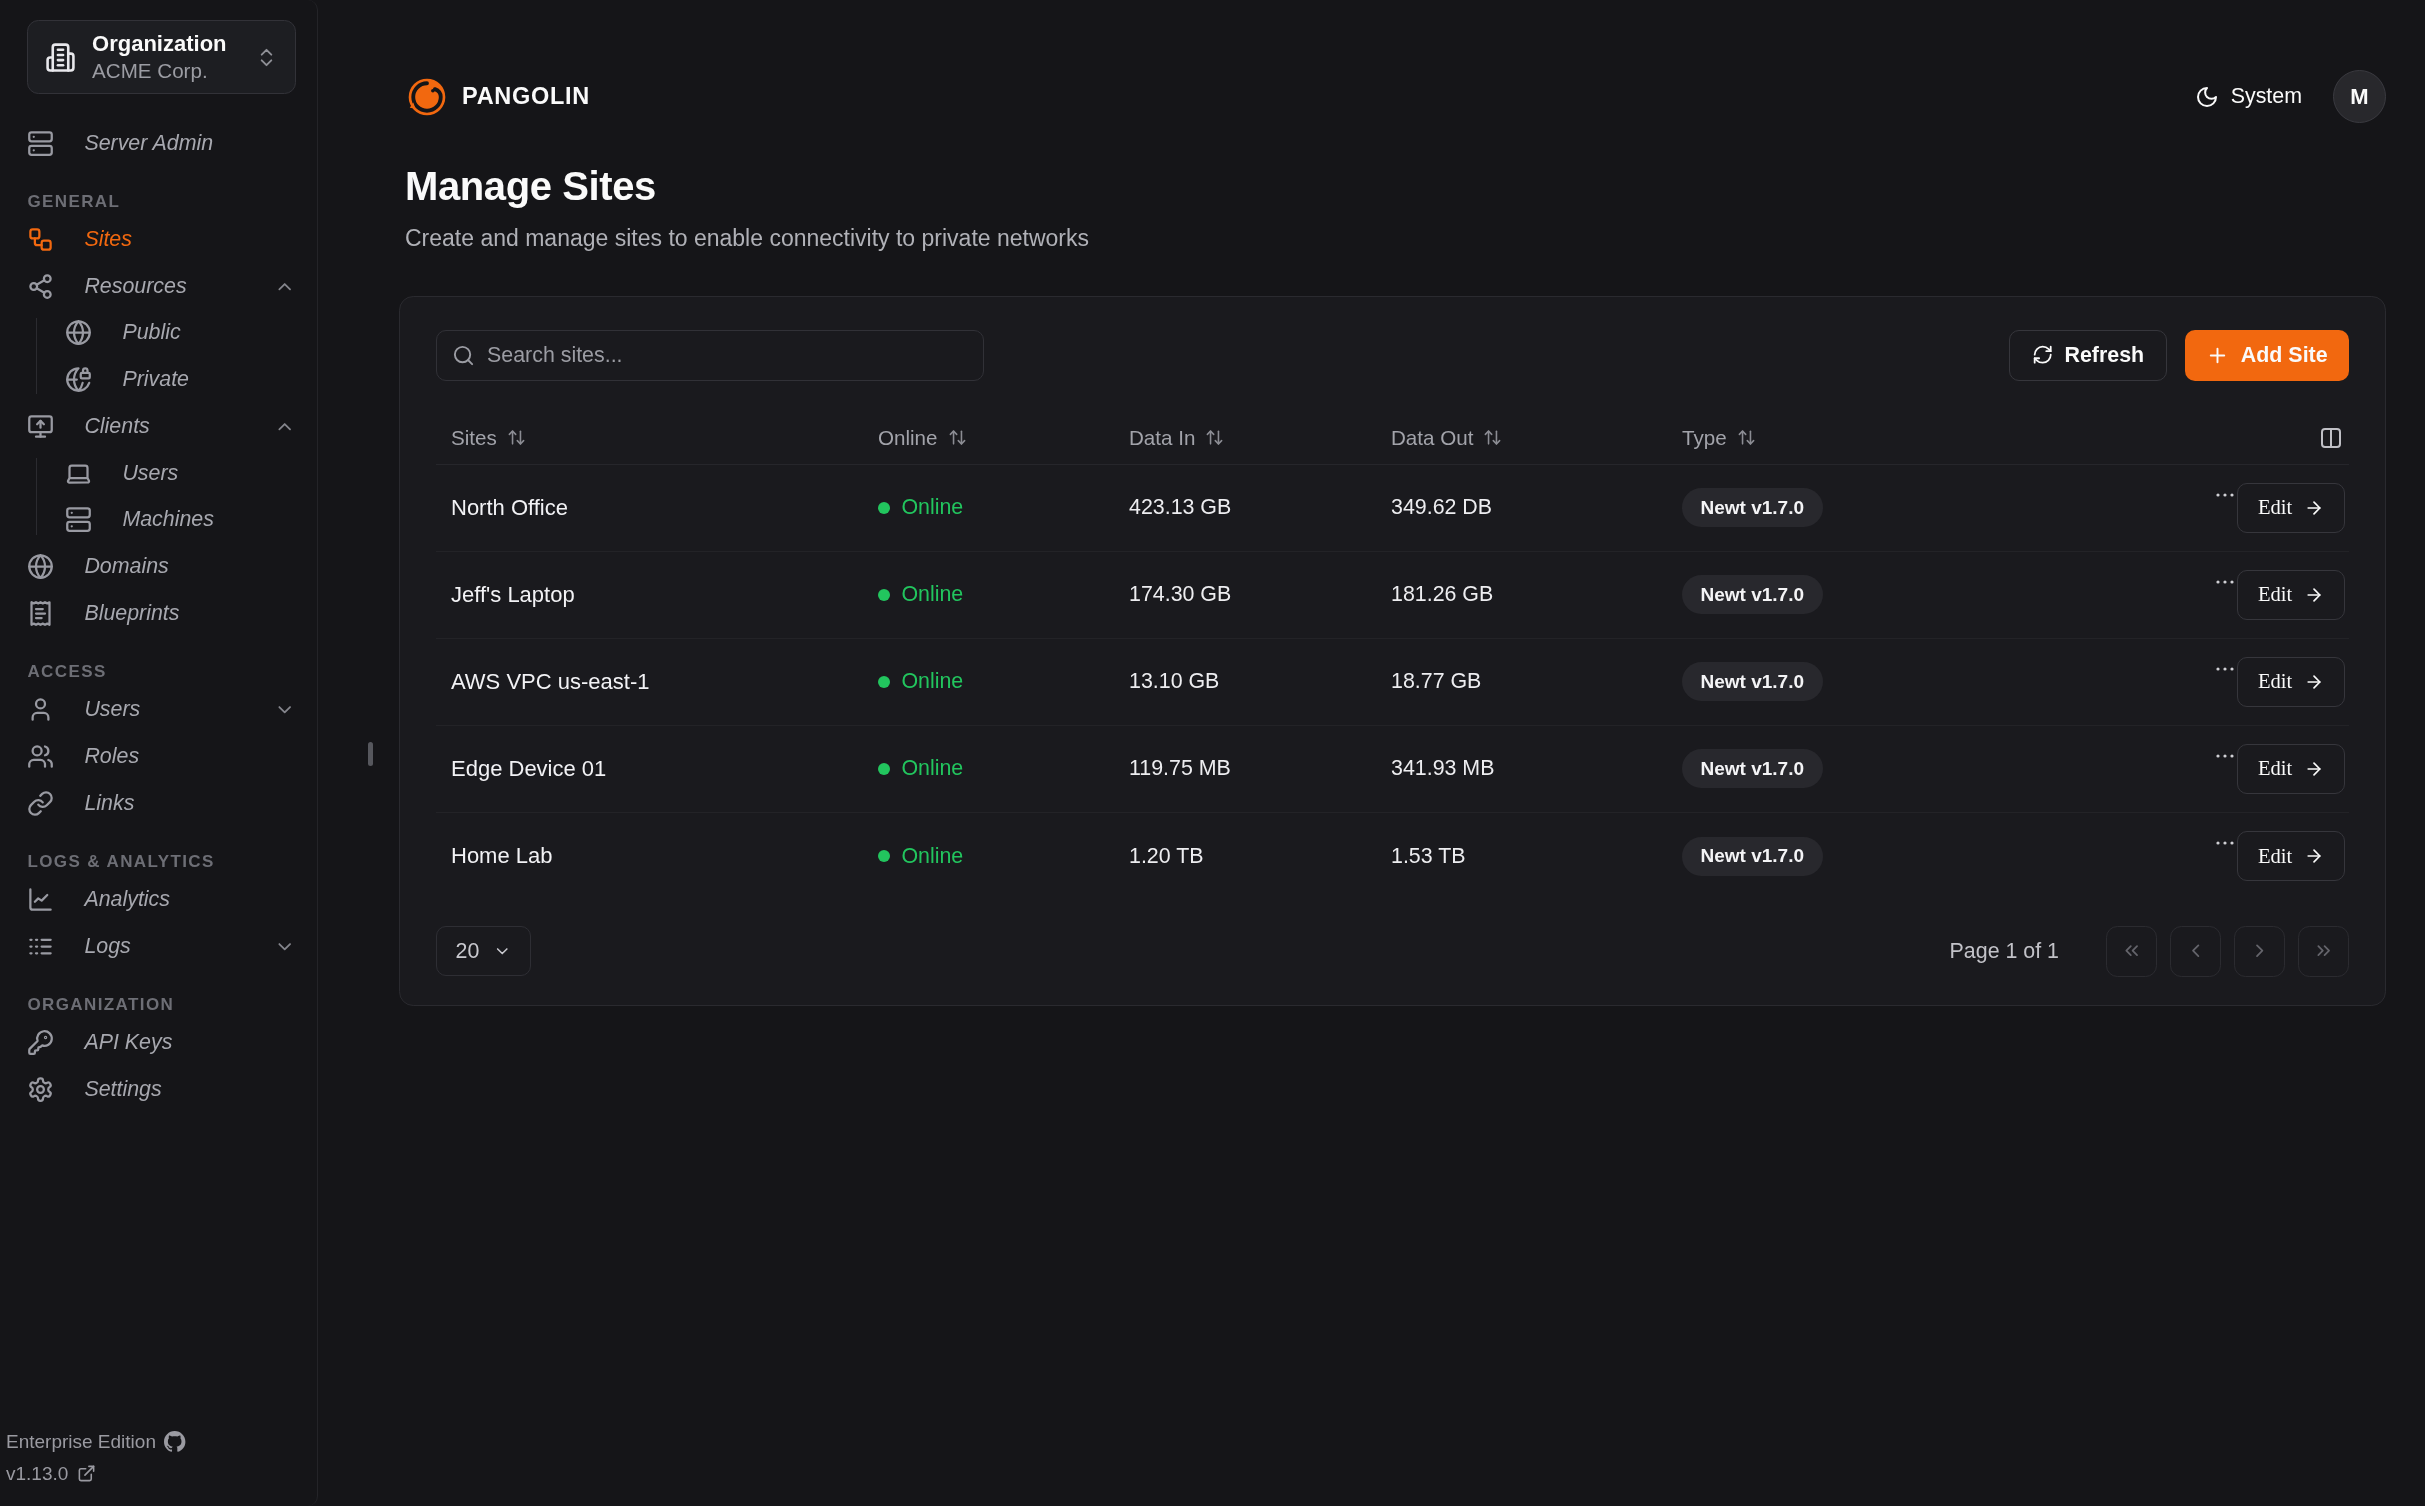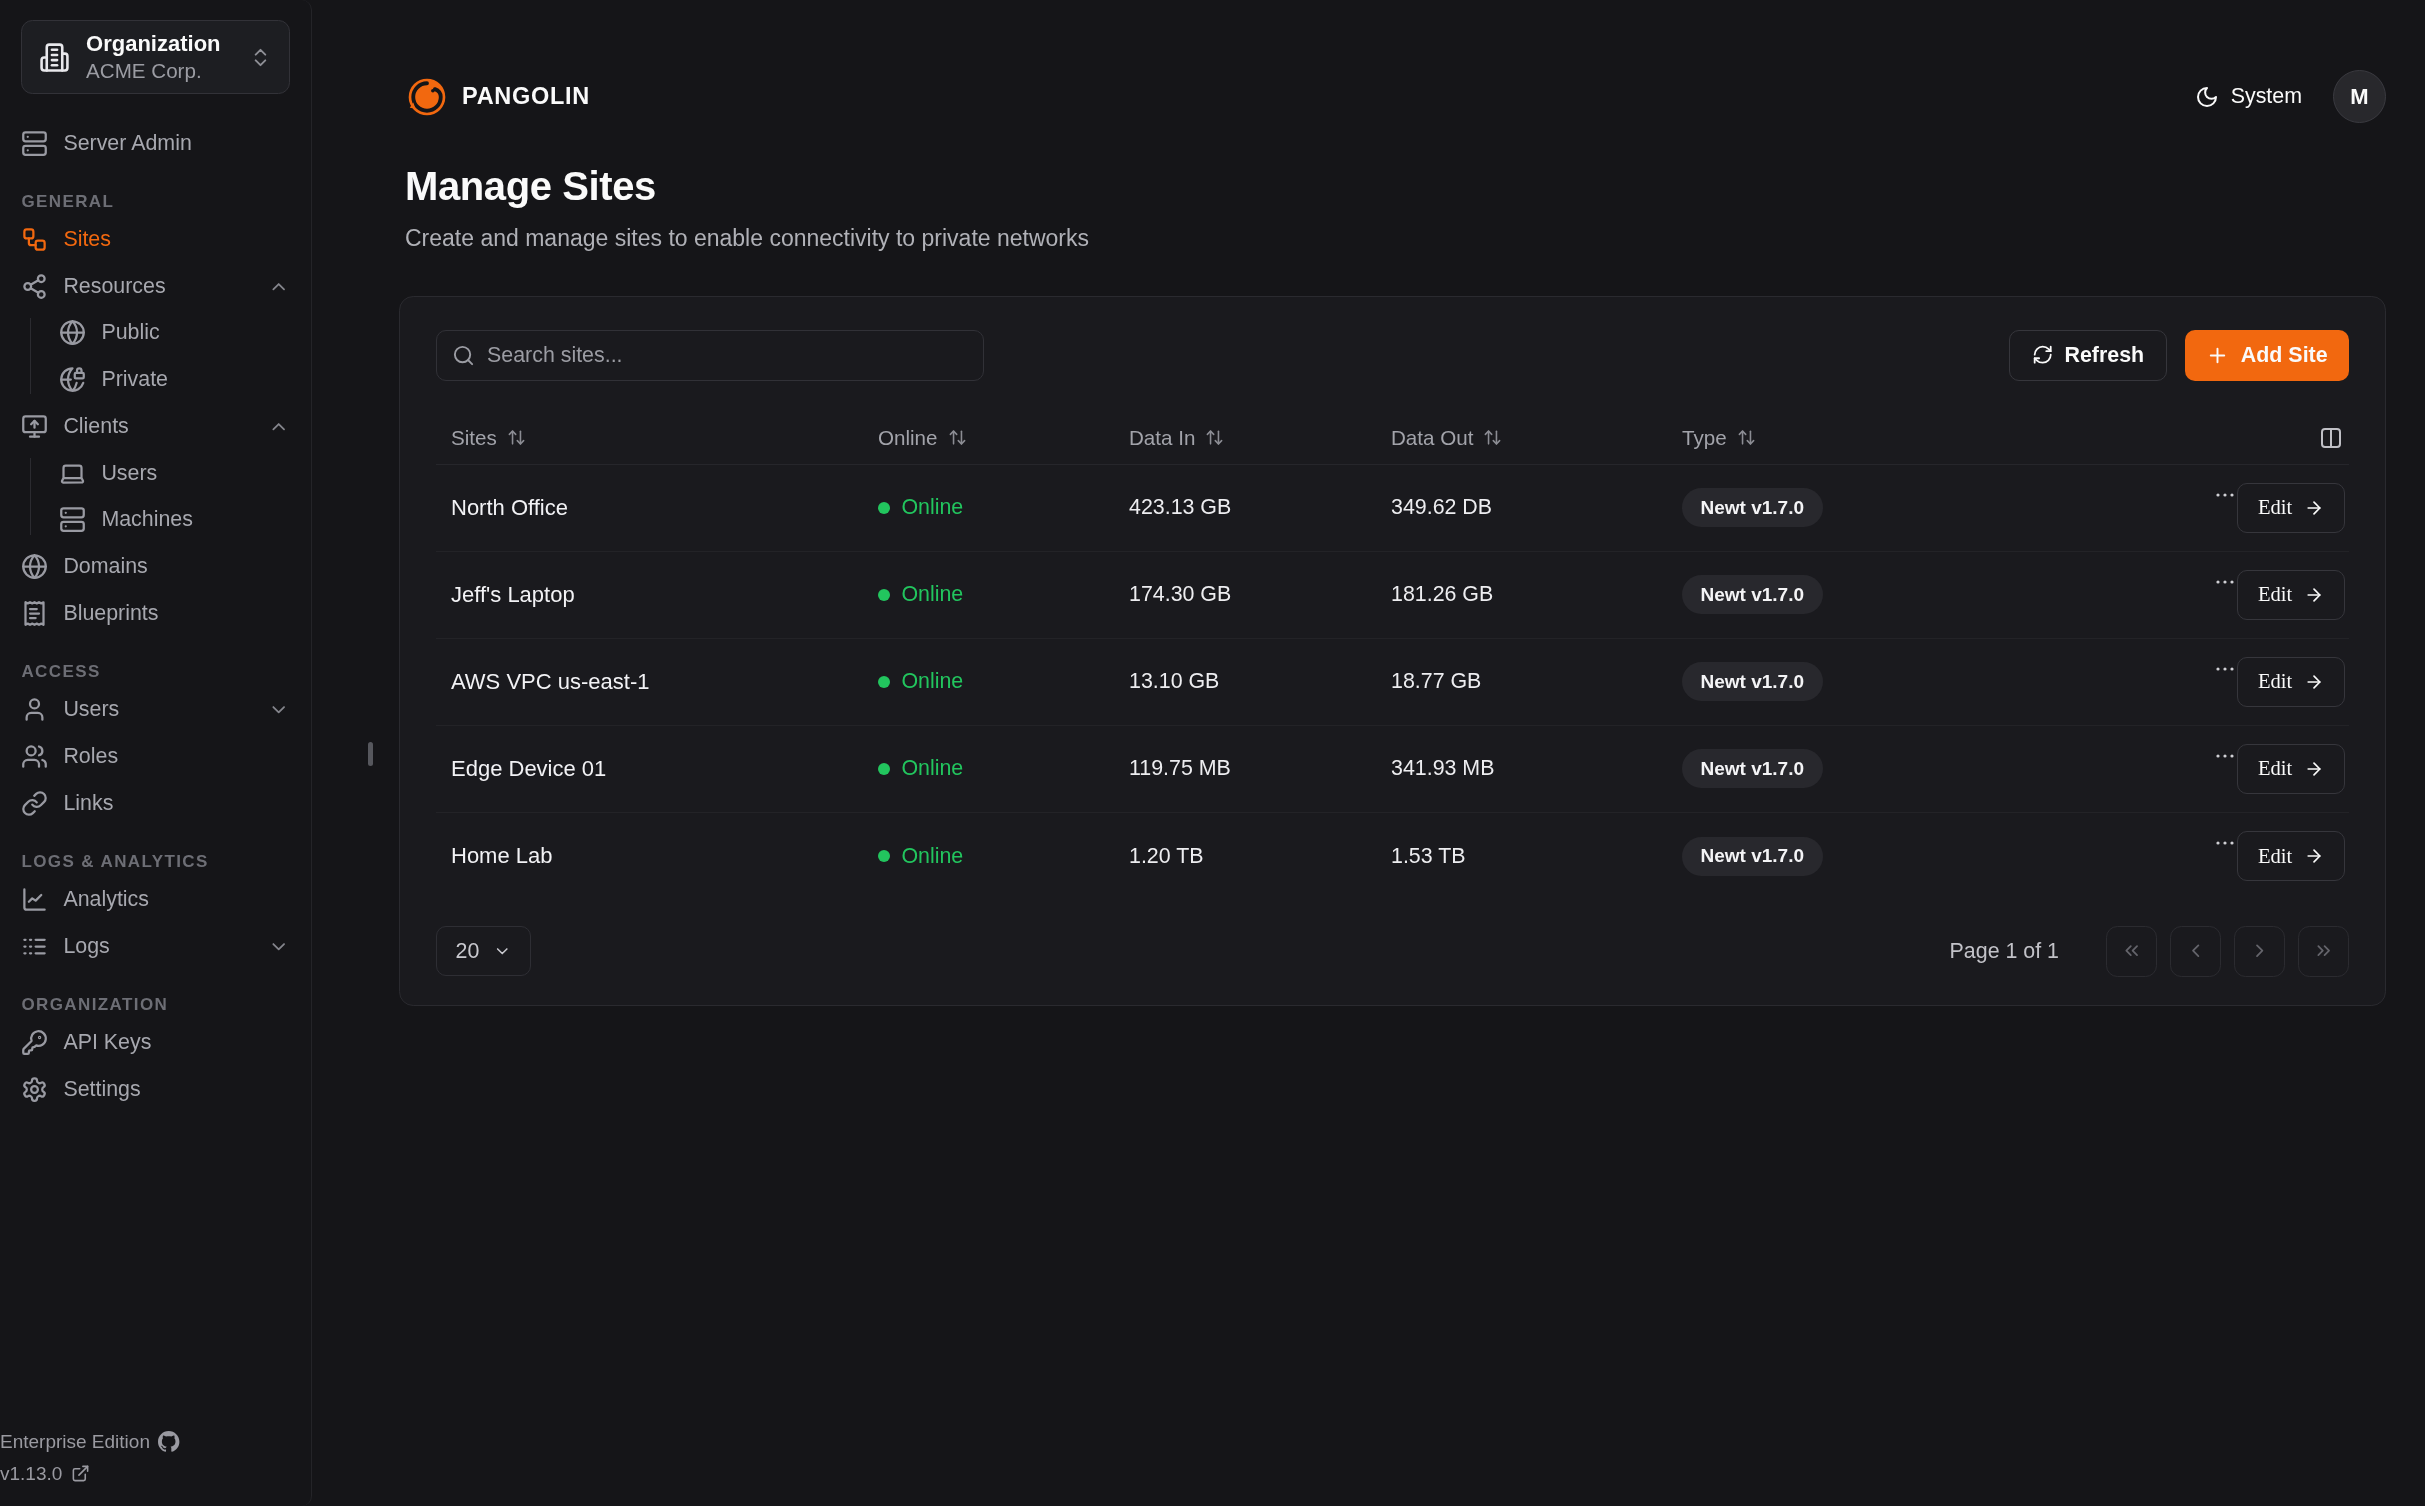--- a/index.html
+++ b/index.html
@@ -8,41 +8,41 @@
     background:#151518;
     color:#fafafa;
     font-family:"Liberation Sans","DejaVu Sans",sans-serif;
     font-size:21.4px;
     position:relative;
   }
   svg { display:block; flex-shrink:0; }
 
   
   .sidebar {
-    position:absolute; left:0; top:0; bottom:0; width:312px;
+    position:absolute; left:6px; top:0; bottom:0; width:312px;
     border-right:0.7px solid #242428;
     padding:20px 21.4px 0 21.4px;
     border-radius:10px;
   }
   .org-box {
     display:flex; align-items:center; gap:15.7px;
     height:74px; padding:0 17px;
     background:#1d1e22; border:0.7px solid #323238; border-radius:11.4px;
     cursor:pointer;
   }
   .org-box .org-texts { flex:1; min-width:0; }
   .org-label { font-weight:700; font-size:22px; color:#fafafa; }
   .org-value { font-size:20.6px; color:#9b9ca3; margin-top:2.8px; }
   .org-icon { color:#e8e8ec; }
   .org-chevrons { color:#8e8f96; }
 
   .nav-item {
-    display:flex; align-items:center; gap:15px;
+    display:flex; align-items:center; gap:30px;
     height:41px; margin:5.7px 0; border-radius:8.5px;
-    color:#a7a8af; cursor:pointer;
+    color:#a7a8af; cursor:pointer;font-style:italic;
   }
   .nav-item .nav-ic { color:#999aa2; }
   .nav-item.active, .nav-item.active .nav-ic { color:var(--accent); }
   .nav-chev { margin-left:auto; color:#84858c; }
   .first-item { margin-top:28.5px; }
 
   .section-label {
     margin:28.5px 0 7.1px 0;
     font-size:17px; font-weight:700; letter-spacing:1.4px; color:#6d6e75;
   }

